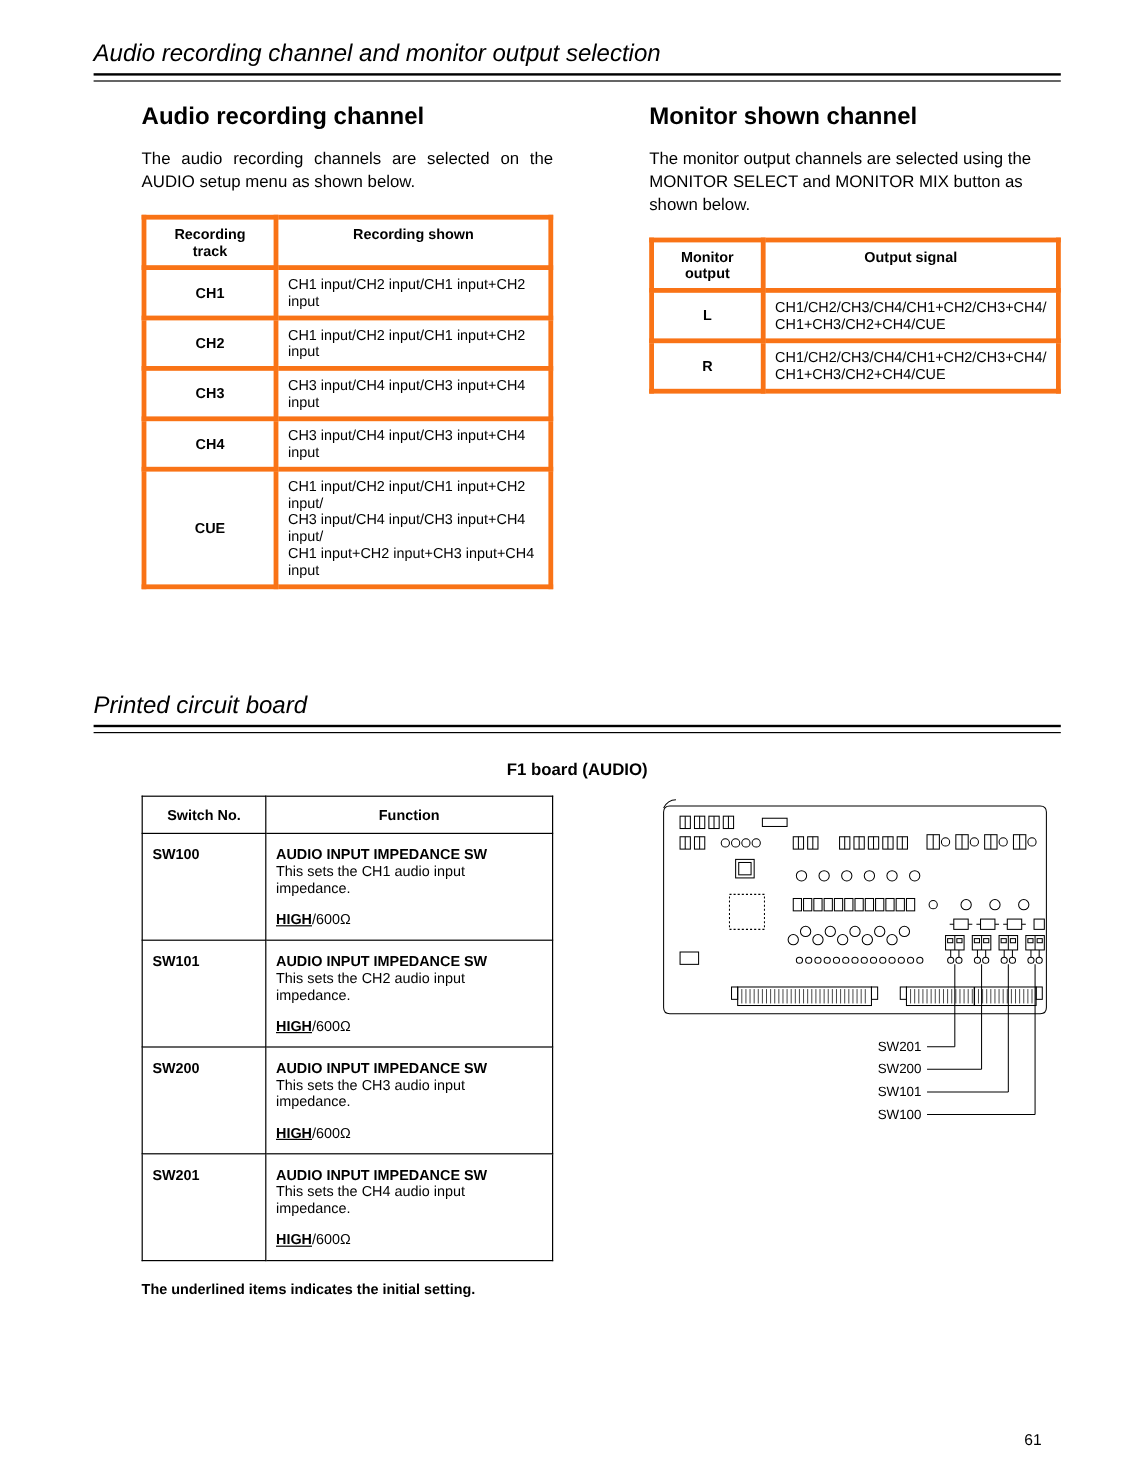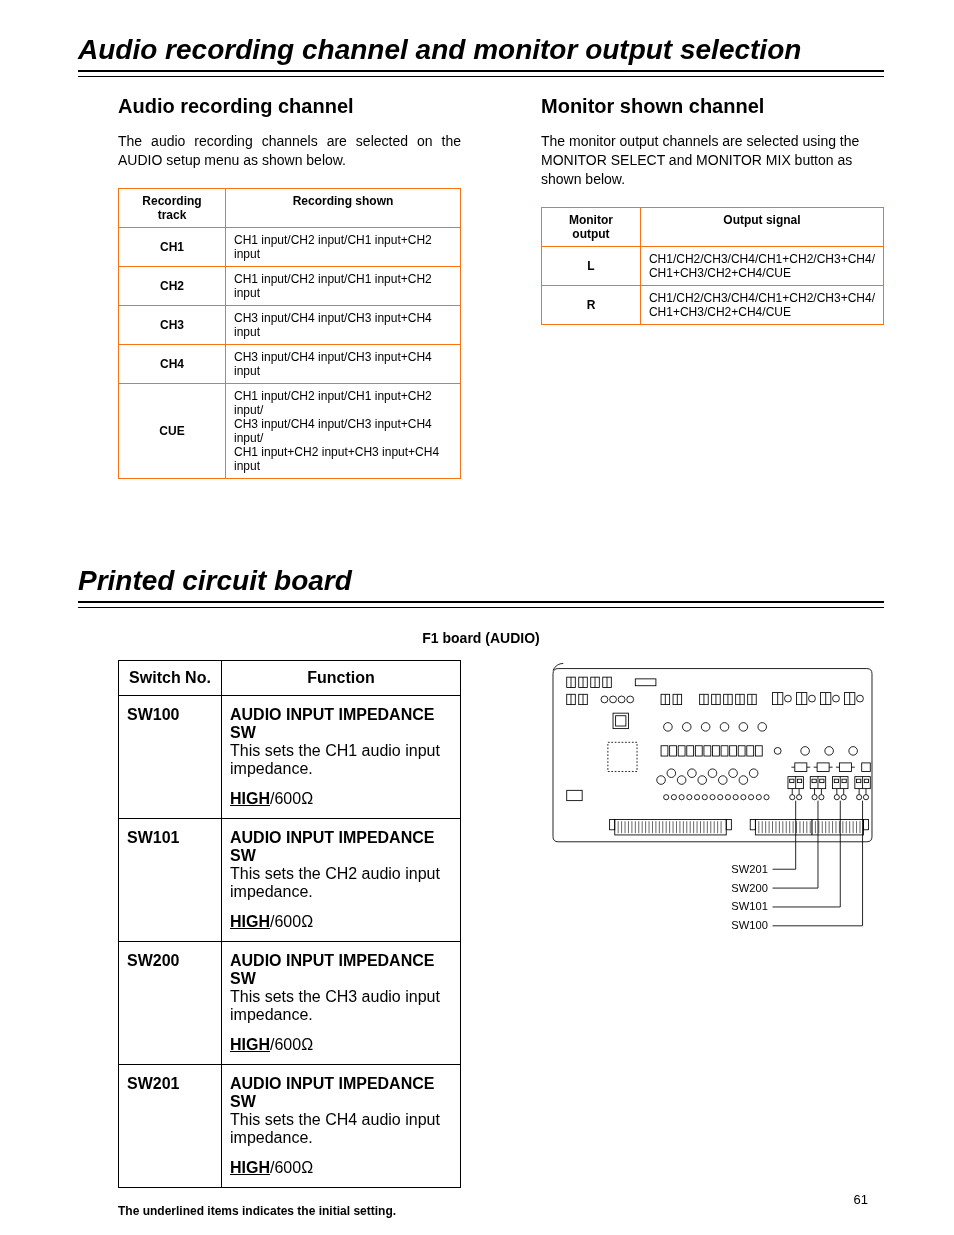--- a/index.html
+++ b/index.html
@@ -1,31 +1,31 @@
 <!DOCTYPE html>
 <html><head>
 <meta charset="utf-8">
 <style>
   html,body{margin:0;padding:0;background:#fff;color:#000;}
   .page{width:954px;height:1235px;box-sizing:border-box;padding:34px 70px 30px 78px;font-family:Helvetica,Arial,sans-serif;position:relative;}
-  h1.maintitle{font-family:Helvetica,Arial,sans-serif;font-style:italic;font-weight:700;font-size:28px;margin:0 0 4px 0;}
+  h1.maintitle{font-family:Helvetica,Arial,sans-serif;font-style:italic;font-weight:400;font-size:20px;margin:0 0 4px 0;}
   .dblrule{border:none;border-top:2px solid #000;border-bottom:1px solid #000;height:4px;margin:0 0 18px 0;}
   .twocol{display:flex;gap:40px;}
   .col{flex:1 1 0;padding-left:40px;}
   h2.sect{font-weight:700;font-size:20px;margin:0 0 14px 0;}
   p.body{font-size:14px;line-height:1.35;margin:0 0 18px 0;}
   .col-left p.body{text-align:justify;}
   table.tbl{border-collapse:collapse;width:100%;font-size:12px;}
-  table.tbl th,table.tbl td{border:1px solid #f97316;padding:5px 8px;vertical-align:top;}
+  table.tbl th,table.tbl td{border:4px solid #f97316;padding:5px 8px;vertical-align:top;}
   table.tbl th{font-weight:700;text-align:center;}
   table.tbl td.rowhead{font-weight:700;text-align:center;vertical-align:middle;}
   table.tbl td.cell{text-align:left;}
   .spacer{height:86px;}
   .sub{font-weight:700;font-size:14px;margin:22px 0 14px 0;text-align:center;}
-  table.swtbl{border-collapse:collapse;width:100%;font-size:16px;}
+  table.swtbl{border-collapse:collapse;width:100%;font-size:12px;}
   table.swtbl th{border:1px solid #000;padding:8px 8px;font-weight:700;text-align:center;}
   table.swtbl td{border:1px solid #000;padding:10px 8px;vertical-align:top;}
   table.swtbl td.swno{font-weight:700;width:86px;}
   .fnline{display:block;}
   .fnhead{font-weight:700;}
   .setting{margin-top:12px;}
   .ul{text-decoration:underline;font-weight:700;}
   .note{font-size:12px;font-weight:700;margin-top:16px;}
   .pagenum{position:absolute;right:86px;bottom:28px;font-size:13px;}
   .pcbwrap{position:relative;width:100%;}

